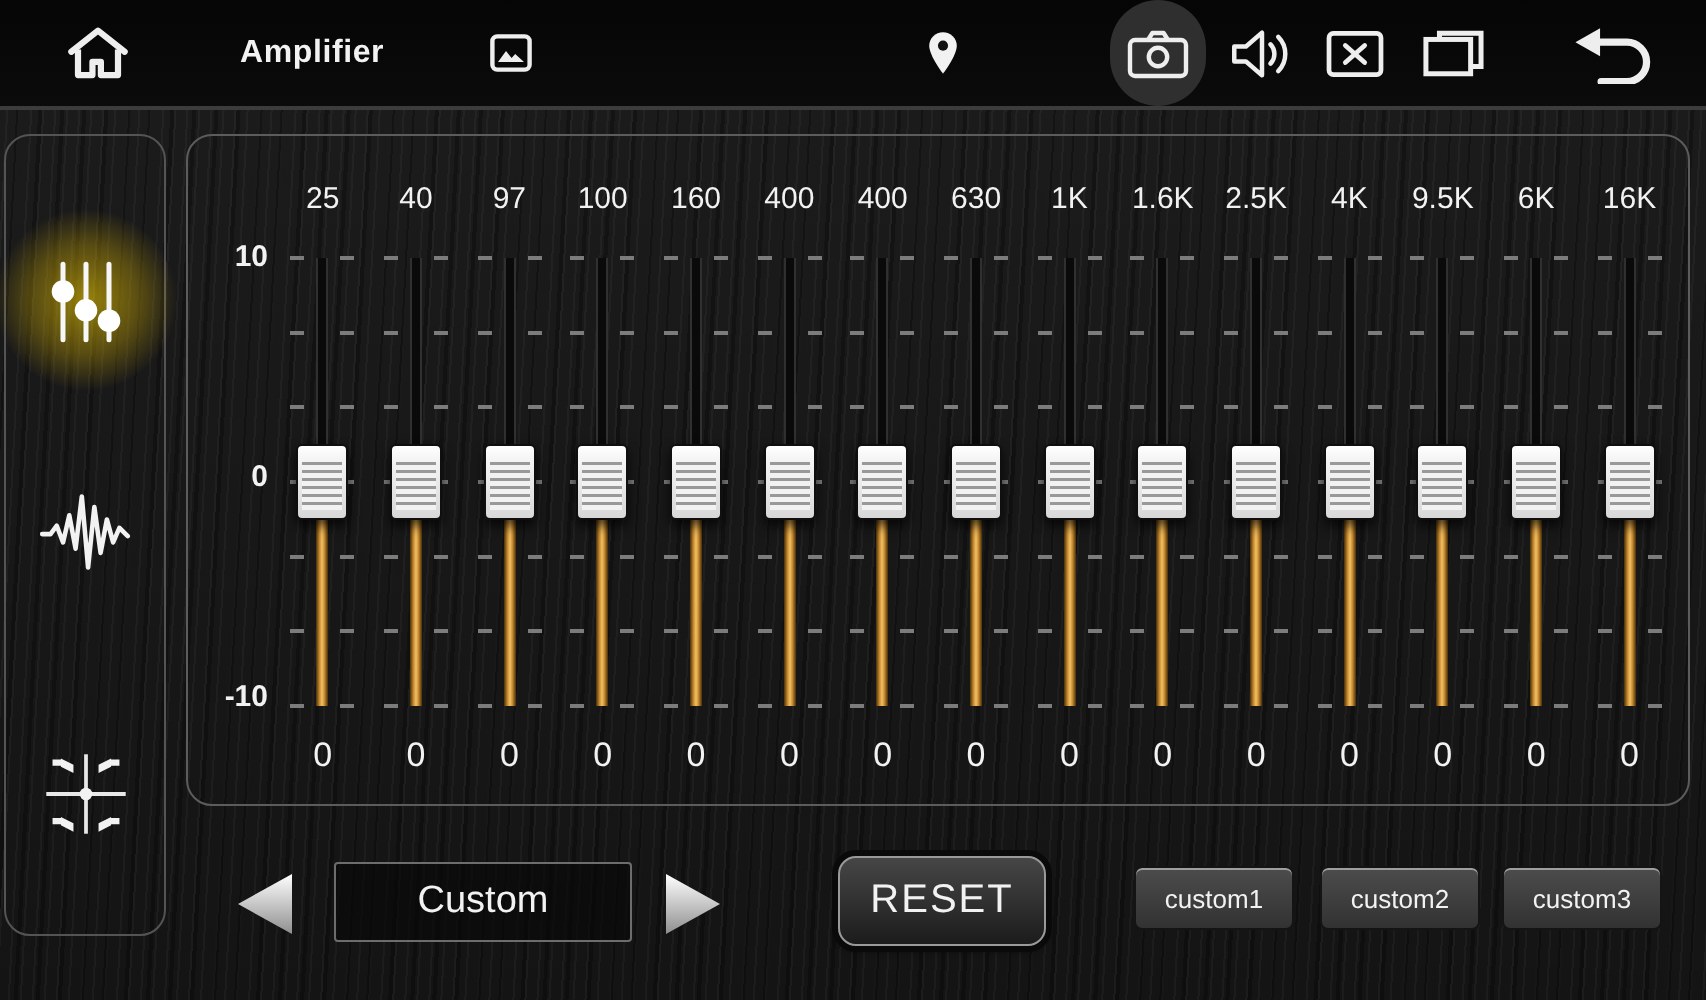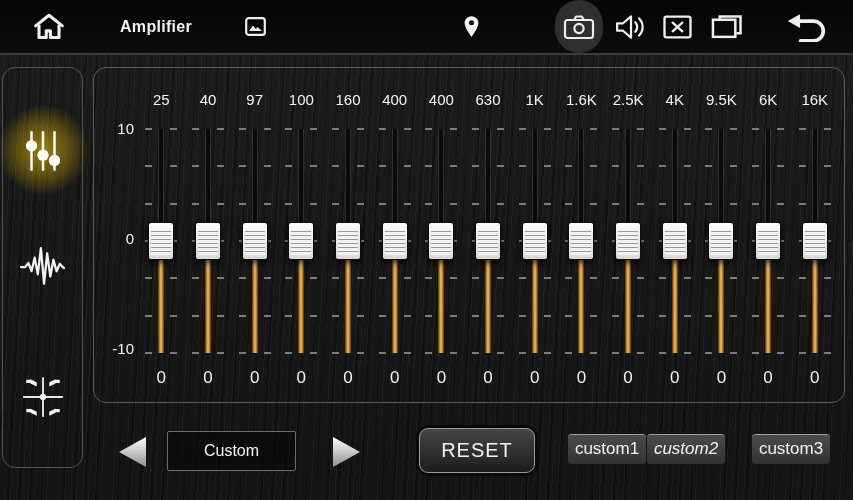--- a/index.html
+++ b/index.html
@@ -55,21 +55,21 @@
 
   
   .eq-panel {
     position:absolute; left:93px; top:67px; width:752px; height:336px;
     border:1px solid #5c5c5c; border-radius:13px;
   }
   .eq-inner { display:flex; height:100%; padding-right:6px; }
   .scale-col { position:relative; width:44px; flex:0 0 44px; }
   .scale-label {
     position:absolute; right:4px; width:40px; text-align:right;
-    font-size:15px; font-weight:normal; line-height:18px;
+    font-size:15px; font-weight:bold; line-height:18px;
   }
   .scale-top { top:52px; } .scale-mid { top:162px; } .scale-bot { top:272px; }
   .bands { flex:1; display:flex; }
   .band { flex:1; display:flex; flex-direction:column; align-items:center; padding-top:22px; }
   .band-freq { height:20px; line-height:20px; font-size:15px; font-weight:normal; }
   .slider { position:relative; width:100%; height:224px; margin-top:19px; }
   .track-top {
     position:absolute; left:calc(50% - 3px); top:0; width:6px; height:50%;
     background:#0a0a0a; border-left:1px solid #303030; border-right:1px solid #303030;
   }
@@ -95,40 +95,40 @@
     background:repeating-linear-gradient(180deg,#999999 0 1.5px,#f2f2f2 1.5px 4px);
   }
   .band-value { height:22px; line-height:22px; margin-top:14px; font-size:17px; }
 
   
   .ctl { position:absolute; display:flex; align-items:center; justify-content:center; }
   .arrow-btn { top:434px; width:36px; height:36px; cursor:pointer; }
   .arrow-left  { left:115px; }
   .arrow-right { left:328px; }
   .preset-box {
-    left:167px; top:431px; width:129px; height:40px;
+    left:167px; top:431px; width:149px; height:40px;
     border:1px solid #6d6d6d; border-radius:2px;
     background:rgba(8,8,8,0.65);
-    font-size:16px;
+    font-size:19px;
   }
   .reset-btn {
-    left:419px; top:428px; width:116px; height:45px;
+    left:419px; top:428px; width:104px; height:45px;
     border-radius:9px; border:1px solid #9a9a9a;
     background:linear-gradient(180deg,#464646,#1c1c1c);
     box-shadow:0 0 0 3px #0a0a0a, 0 2px 3px rgba(0,0,0,0.8);
     font-size:20px; letter-spacing:1px; cursor:pointer;
   }
   .custom-btn {
     top:433px; width:80px; height:32px;
     border-radius:4px; border:1px solid #141414;
     background:linear-gradient(180deg,#4c4c4c,#323232);
     box-shadow:inset 0 1px 0 #9e9e9e;
-    font-size:17px; cursor:pointer;
-  }
-  .custom-1 { left:567px; } .custom-2 { left:646px;font-style:italic; } .custom-3 { left:751px; }
+    font-size:13px; cursor:pointer;
+  }
+  .custom-1 { left:567px; } .custom-2 { left:660px; } .custom-3 { left:751px; }
 </style>
 </head>
 <body>
 
 <div class="topbar">
   <div class="tb-item tb-home">
     <span>
       <svg width="34" height="30" viewBox="0 0 30 27">
         <path d="M3 12.5 L15 3 L27 12.5" fill="none" stroke="#eeeeee" stroke-width="2.8" stroke-linecap="round" stroke-linejoin="round"></path>
         <path d="M6 11.5 V23 h6.5 v-6 h3.8 v6 H24 V11.5" fill="none" stroke="#eeeeee" stroke-width="2.8" stroke-linejoin="round"></path>

